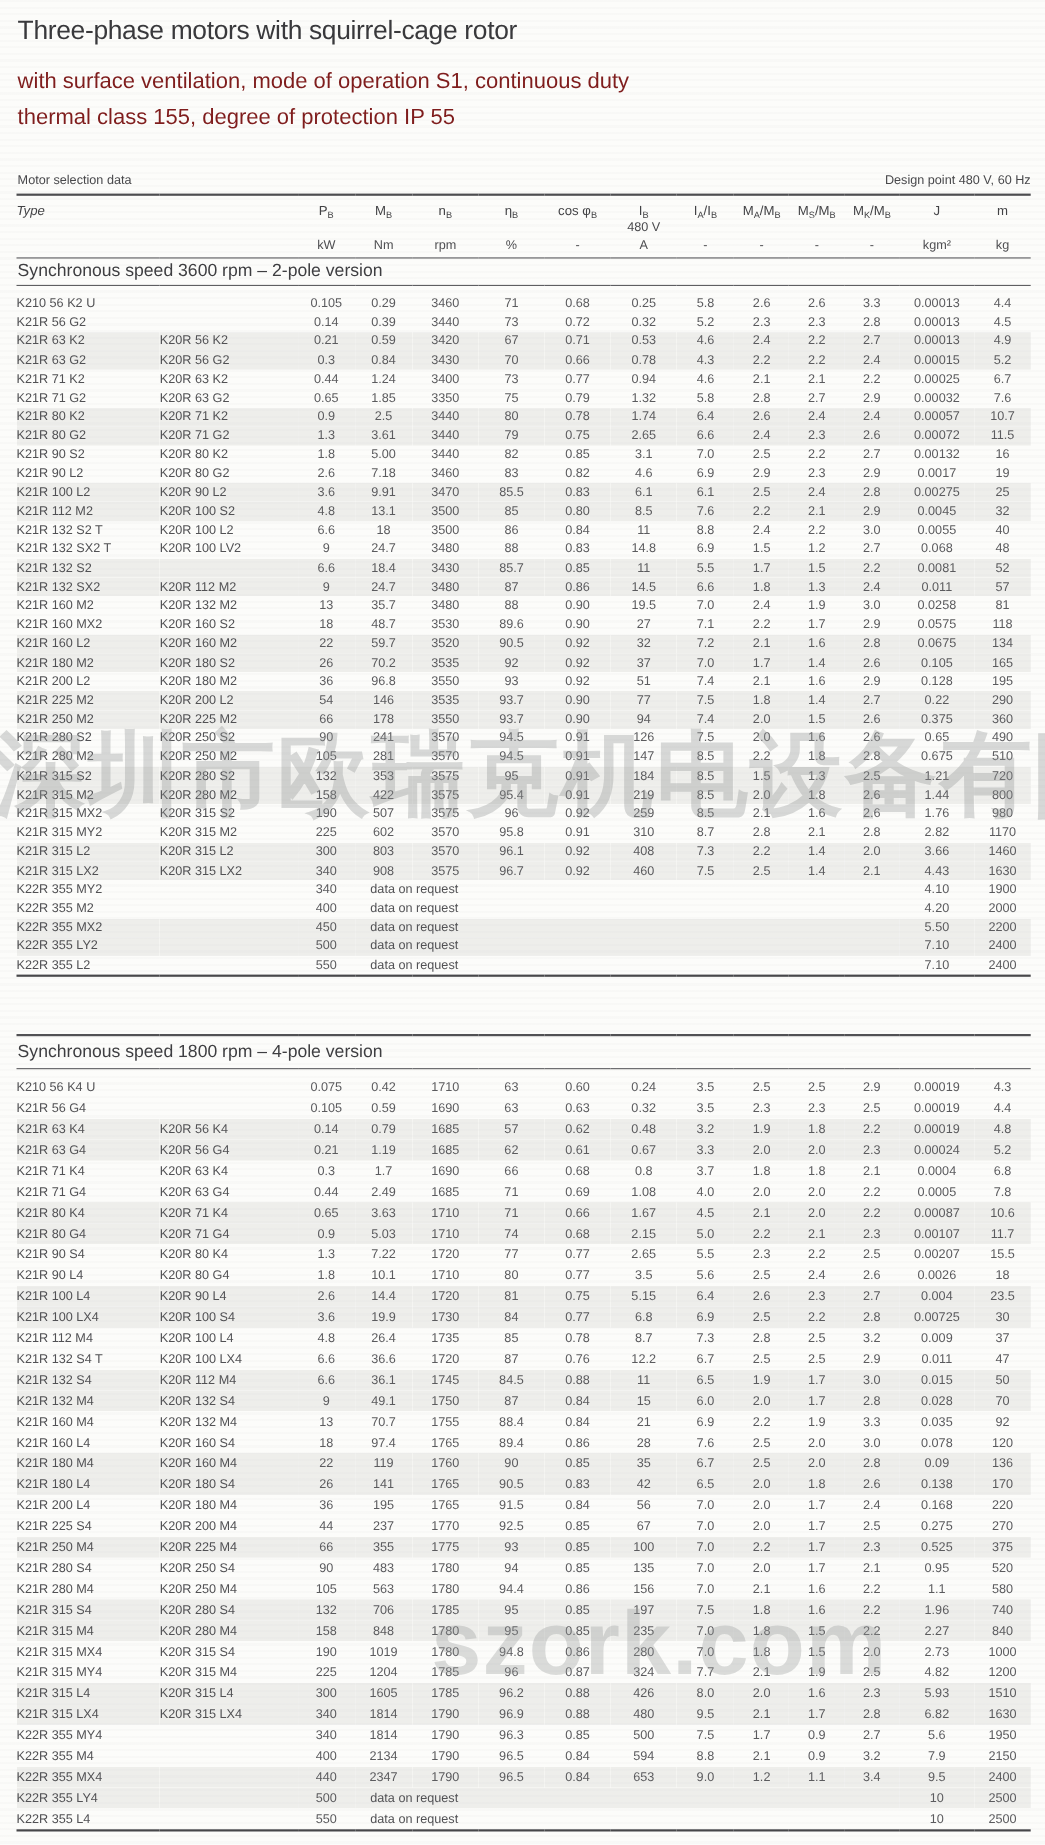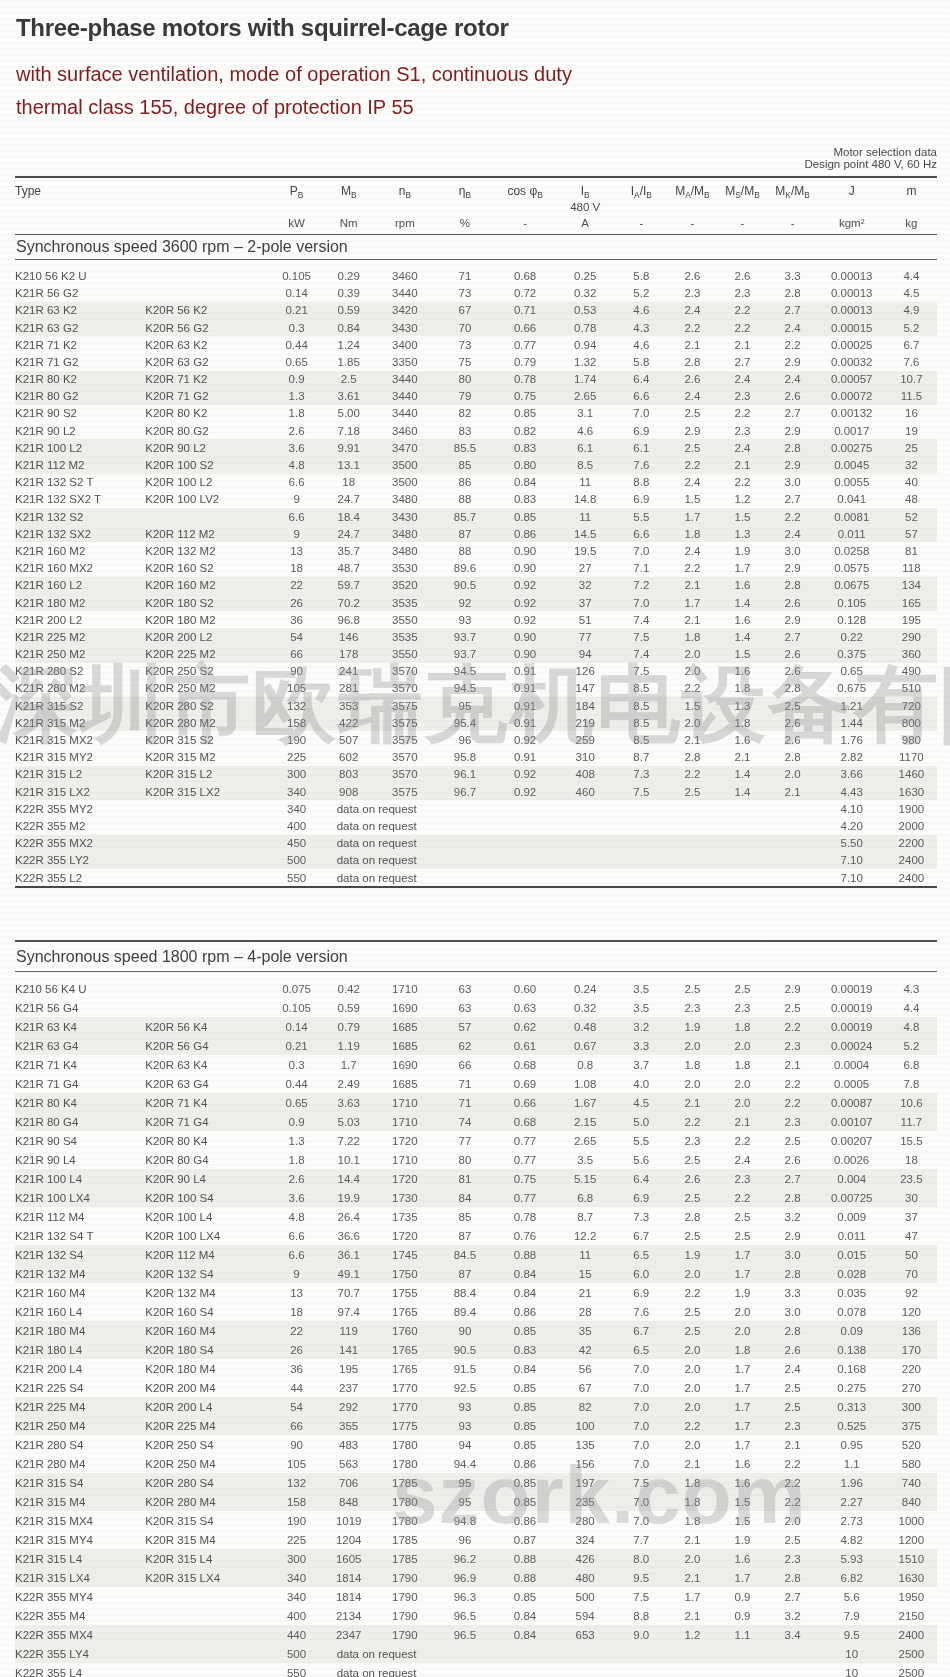--- a/index.html
+++ b/index.html
@@ -8,37 +8,37 @@
     background:#fcfcfa;
     background-image:repeating-linear-gradient(180deg, rgba(90,90,95,0.025) 0 2px, rgba(0,0,0,0) 2px 6px);
     font-family:"Liberation Sans", sans-serif;
     color:#4c4c4f;
     position:relative;
     overflow:hidden;
   }
   .page{position:relative;width:950px;min-height:1677px;overflow:hidden;}
   .title{
     margin:14px 0 0 16px;
-    font-size:24px;font-weight:bold;letter-spacing:-0.3px;
+    font-size:24px;font-weight:normal;letter-spacing:-0.3px;
     color:#39393c;
   }
   .subtitle{margin:16px 0 0 16px;font-size:20px;font-weight:400;color:#7f1d1d;line-height:33px;width:700px;}
   .meta-row{
     display:flex;justify-content:space-between;align-items:flex-end;
-    margin:22px 13px 6px 16px;font-size:11.5px;color:#48484b;flex-direction:column;
+    margin:34px 13px 6px 16px;font-size:11.5px;color:#48484b;
   }
   table.motors{
     border-collapse:collapse;table-layout:fixed;
     width:922px;margin-left:15px;
     font-size:11.5px;color:#5b5b5e;
   }
   table.motors.t1{border-top:2px solid #4d4d50;}
   table.motors.t2{border-top:2px solid #515154;margin-top:52px;}
   th{font-weight:400;color:#424245;vertical-align:top;padding:6px 0 2px 0;text-align:center;font-size:12px;}
-  th.al{text-align:left;}
+  th.al{text-align:left;font-style:italic;}
   th sub,.section-cell sub{font-size:70%;}
   .h2line{font-size:11.5px;color:#4a4a4d;margin-top:1px;}
   tr.units td{padding:2px 0 5px 0;text-align:center;color:#4f4f52;border-bottom:1.5px solid #5a5a5d;font-size:11.5px;}
   tr.section-row td{
     border-bottom:1.2px solid #5f5f62;
     padding:3px 0 3px 1px;color:#3e3e41;font-size:16px;text-align:left;
   }
   table.t2 tr.section-row td{padding-top:6px;padding-bottom:5px;}
   tr.spacer td{height:7px;padding:0;border:none;}
   td{padding:0;text-align:center;white-space:nowrap;overflow:hidden;}
@@ -348,21 +348,21 @@
           <td>9</td>
           <td>24.7</td>
           <td>3480</td>
           <td>88</td>
           <td>0.83</td>
           <td>14.8</td>
           <td>6.9</td>
           <td>1.5</td>
           <td>1.2</td>
           <td>2.7</td>
-          <td>0.041</td>
+          <td>0.068</td>
           <td>48</td>
         </tr>
         <tr class="data shade">
           <td class="t">K21R 132 S2</td>
           <td class="t"></td>
           <td>6.6</td>
           <td>18.4</td>
           <td>3430</td>
           <td>85.7</td>
           <td>0.85</td>
@@ -1043,36 +1043,20 @@
           <td>0.85</td>
           <td>67</td>
           <td>7.0</td>
           <td>2.0</td>
           <td>1.7</td>
           <td>2.5</td>
           <td>0.275</td>
           <td>270</td>
         </tr>
         <tr class="data shade">
-          <td class="t">K21R 225 M4</td>
-          <td class="t">K20R 200 L4</td>
-          <td>54</td>
-          <td>292</td>
-          <td>1770</td>
-          <td>93</td>
-          <td>0.85</td>
-          <td>82</td>
-          <td>7.0</td>
-          <td>2.0</td>
-          <td>1.7</td>
-          <td>2.5</td>
-          <td>0.313</td>
-          <td>300</td>
-        </tr>
-        <tr class="data shade">
           <td class="t">K21R 250 M4</td>
           <td class="t">K20R 225 M4</td>
           <td>66</td>
           <td>355</td>
           <td>1775</td>
           <td>93</td>
           <td>0.85</td>
           <td>100</td>
           <td>7.0</td>
           <td>2.2</td>

